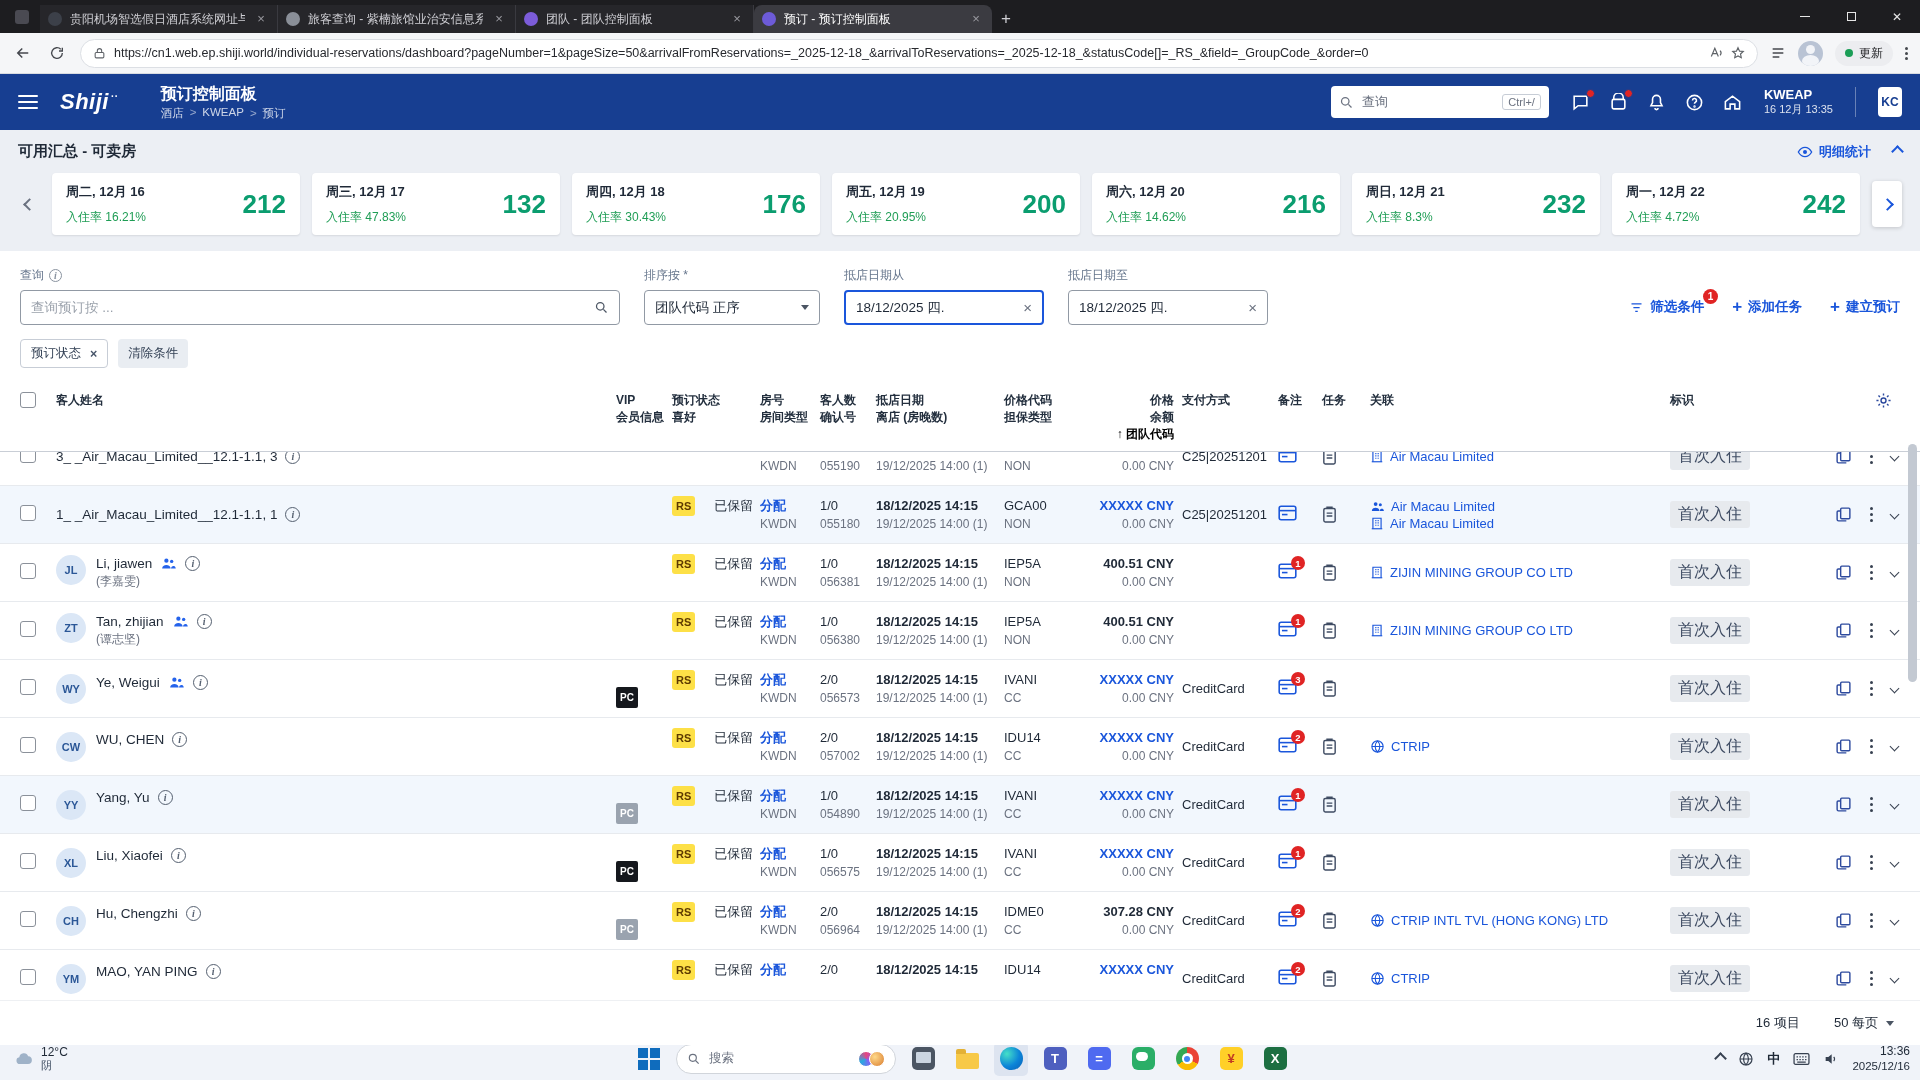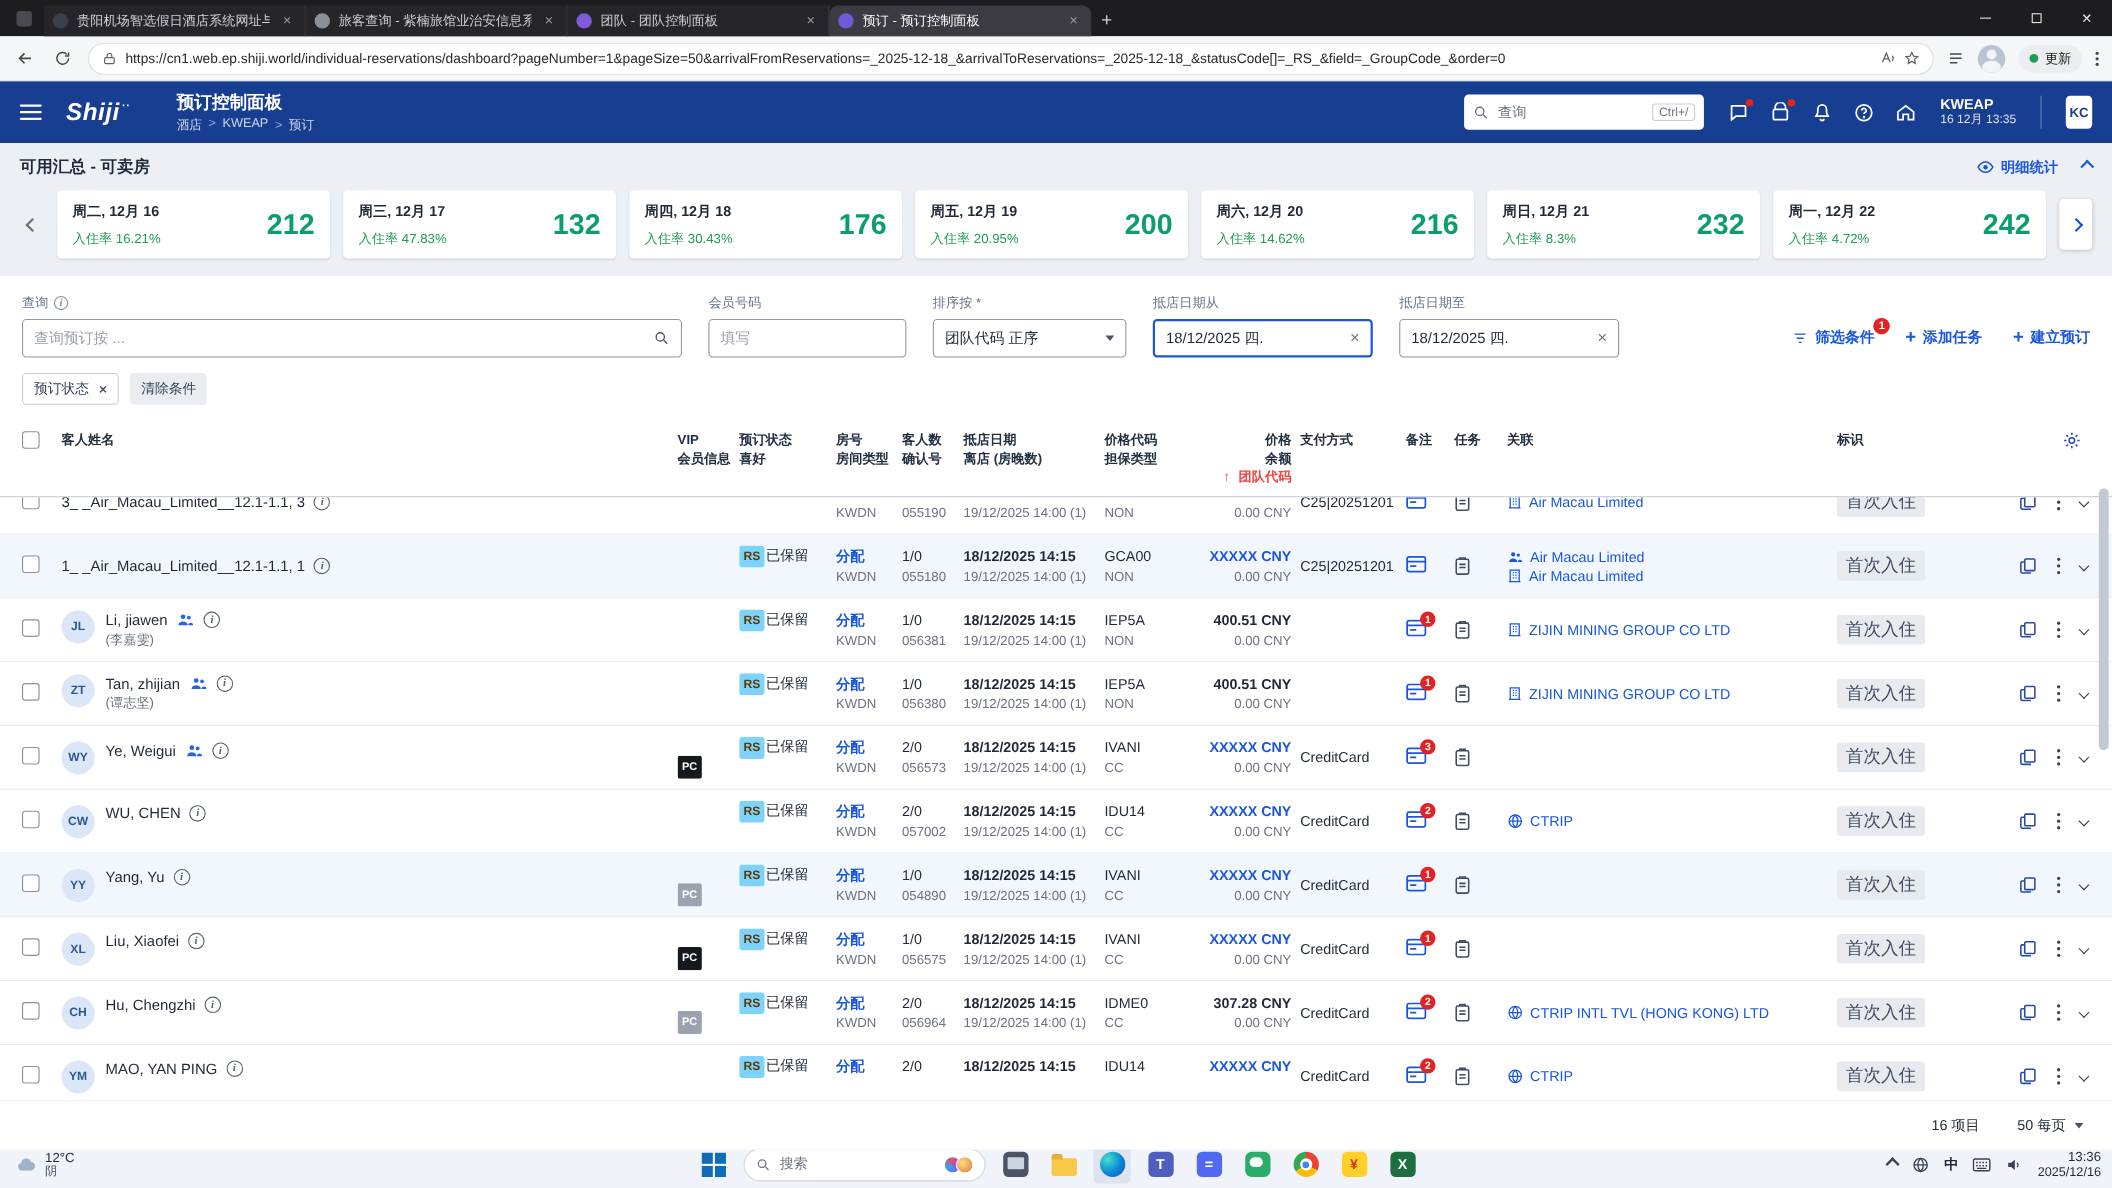--- a/index.html
+++ b/index.html
@@ -96,21 +96,21 @@
   .flt-badge { position:absolute; top:-9px; right:-14px; min-width:15px; height:15px; border-radius:8px; background:#e02424; color:#fff; font-size:10px; display:flex; align-items:center; justify-content:center; padding:0 4px; }
   .chips { display:flex; gap:10px; padding:14px 20px 2px; }
   .chip { display:flex; align-items:center; gap:9px; border:1px solid #c7cdd6; border-radius:4px; padding:5px 10px; font-size:12.5px; color:#334155; background:#fff; }
   .chip .x { color:#475569; font-weight:bold; }
   .chip-clear { background:#e9edf2; border:none; }
 
   
   :root { --cols: 36px 560px 56px 88px 60px 56px 128px 78px 100px 96px 44px 48px 300px 92px 138px; }
   .thead { display:grid; grid-template-columns:var(--cols); padding:10px 20px 8px; border-bottom:1px solid #c9ced6; position:relative; z-index:2; background:#fff; color:#232f3e; font-size:12px; font-weight:bold; line-height:17px; align-items:start; margin-top:12px; }
   .thead .h2l span { display:block; }
-  .thead .sort-line { color:#ef4444;font-family:Liberation Mono, monospace; }
+  .thead .sort-line { color:#000000; }
   .th-right { text-align:right; }
   .cb { display:inline-block; width:16px; height:16px; border:1.5px solid #8b919a; border-radius:3px; background:#fff; }
   .tbody { height:548px; overflow:hidden; position:relative; z-index:1; }
   .trow { display:grid; grid-template-columns:var(--cols); padding:0 20px; height:58px; border-bottom:1px solid #e7eaee; align-items:center; background:#fff; }
   .trow:first-child { margin-top:-24px; }
   .trow.hl { background:#f2f7fd; }
   .cell { min-width:0; padding-right:8px; }
   .l1,.l2 { display:block; min-height:18px; line-height:18px; white-space:nowrap; overflow:hidden; }
   .l1 { color:#1f2937; font-size:13px; }
   .l2 { color:#6b7280; font-size:12px; }
@@ -122,21 +122,21 @@
   .name-cell { display:flex; align-items:flex-start; gap:10px; }
   .avatar { flex:none; width:30px; height:30px; border-radius:50%; background:#dbe7f6; color:#2b5797; font-size:11px; font-weight:bold; display:flex; align-items:center; justify-content:center; }
   .nm-line { display:flex; align-items:center; gap:8px; }
   .nm { font-size:13.5px; color:#1f2937; }
   .nm-sub { font-size:12px; color:#6b7280; display:block; margin-top:1px; }
   .ic-group { color:#2563eb; }
   .ic-info { flex:none; width:15px; height:15px; border:1.5px solid #556070; border-radius:50%; color:#556070; font-size:10px; font-style:italic; font-weight:bold; display:inline-flex; align-items:center; justify-content:center; font-family:"Liberation Serif",serif; }
   .pc-badge { display:inline-block; font-size:10px; font-weight:bold; color:#fff; padding:1.5px 4px; border-radius:2px; }
   .pc-badge.dark { background:#15181d; }
   .pc-badge.gray { background:#9aa3af; }
-  .rs-badge { display:inline-block; background:#7dd3fc; color:#5d3a00; font-size:11px; font-weight:bold; padding:1px 4px; border-radius:3px; margin-right:1px;text-align:center; }
+  .rs-badge { display:inline-block; background:#fde047; color:#5d3a00; font-size:11px; font-weight:bold; padding:1px 4px; border-radius:3px; margin-right:19px;text-align:center; }
   .icon-wrap { position:relative; display:inline-block; color:#1a56db; }
   .note-badge { position:absolute; top:-7px; right:-8px; min-width:14px; height:14px; border-radius:7px; background:#e02424; color:#fff; font-size:9.5px; font-weight:bold; display:flex; align-items:center; justify-content:center; padding:0 3px; }
   .icon-clip { color:#3f4c63; }
   .links-cell { display:flex; flex-direction:column; gap:2px; }
   .link-line { display:flex; align-items:center; gap:6px; color:#1a56db; font-size:13px; white-space:nowrap; overflow:hidden; }
   .tag-badge { display:inline-block; background:#e7eaee; color:#3f4c63; font-size:16px; padding:3px 8px; border-radius:3px; white-space:nowrap; }
   .actions-cell { display:flex; align-items:center; gap:18px; justify-content:flex-end; padding-right:2px; }
   .act-ic { color:#2d4a9e; }
   .dots3 { display:flex; flex-direction:column; gap:2.5px; }
   .dots3 i { width:3.5px; height:3.5px; border-radius:50%; background:#374151; }
@@ -419,28 +419,20 @@
       <label>
           <span>查询</span>
           <span class="ic-info" style="width:13px;height:13px;border-color:#8a93a0;color:#8a93a0;">i</span>
         </label>
       <div class="ctl" style="width:600px;">
         <input placeholder="查询预订按 ..." style="">
         <svg width="15" height="15" viewBox="0 0 24 24" fill="none" stroke="#4b5563" stroke-width="2">
             <circle cx="10" cy="10" r="6"></circle>
             <path d="M15 15l5 5"></path>
           </svg>
-      </div>
-    </div>
-    <div class="fgroup">
-      <label>
-          <span>会员号码</span>
-        </label>
-      <div class="ctl" style="width:180px;">
-        <input placeholder="填写" style="">
       </div>
     </div>
     <div class="fgroup">
       <label>
           <span>排序按 *</span>
         </label>
       <div class="ctl" style="width:176px;">
         <span style="flex:1;">团队代码 正序</span>
         <span class="caret"></span>
       </div>

